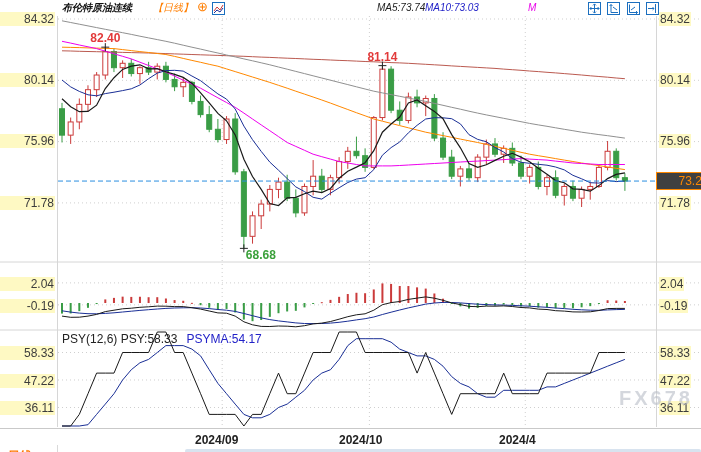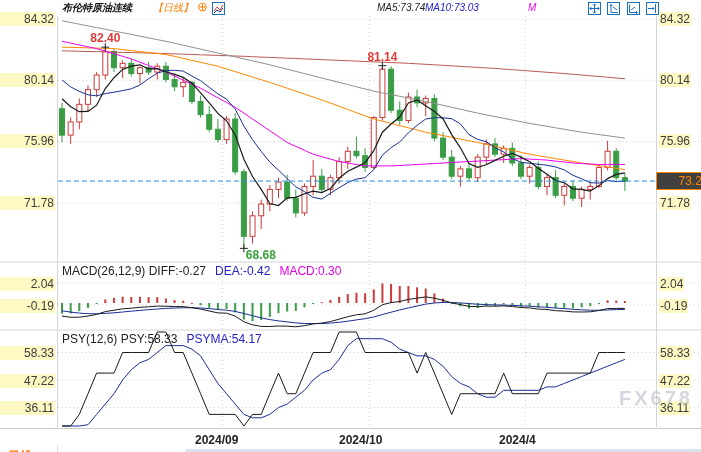--- a/index.html
+++ b/index.html
@@ -320,25 +320,20 @@
   <div class="abs axlbl lax" style="top:12px">84.32</div>
   <div class="abs axlbl lax" style="top:73px">80.14</div>
   <div class="abs axlbl lax" style="top:134px">75.96</div>
   <div class="abs axlbl lax" style="top:196px">71.78</div>
   <div class="abs axlbl rax" style="top:12px">84.32</div>
   <div class="abs axlbl rax" style="top:73px">80.14</div>
   <div class="abs axlbl rax" style="top:134px">75.96</div>
   <div class="abs axlbl rax" style="top:196px">71.78</div>
   <div class="abs" id="pricebox">73.27</div>
 
-  <div class="abs row" style="left:62px;top:264px;">
-    <span style="color:#222;">MACD(26,12,9) DIFF:-0.27</span>
-    <span style="color:#2222c8;">DEA:-0.42</span>
-    <span style="color:#e800e8;">MACD:0.30</span>
-  </div>
   <div class="abs axlbl lax" style="top:277px">2.04</div>
   <div class="abs axlbl lax" style="top:299px">-0.19</div>
   <div class="abs axlbl rax" style="top:277px">2.04</div>
   <div class="abs axlbl rax" style="top:299px">-0.19</div>
 
   <div class="abs row" style="left:62px;top:332px;">
     <span style="color:#222;">PSY(12,6) PSY:58.33</span>
     <span style="color:#2222c8;">PSYMA:54.17</span>
   </div>
   <div class="abs axlbl lax" style="top:346px">58.33</div>

